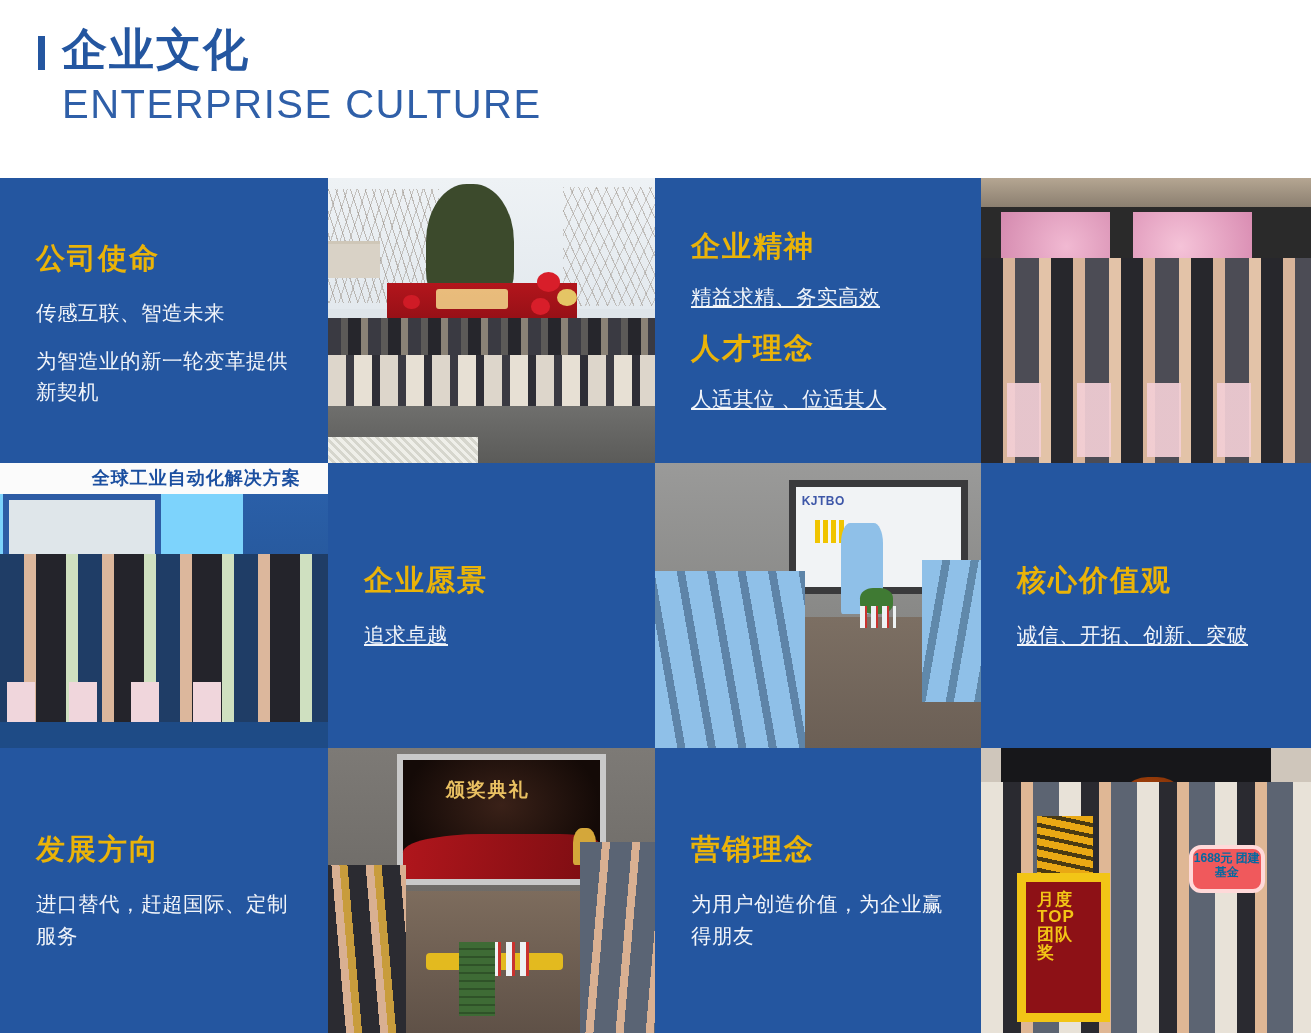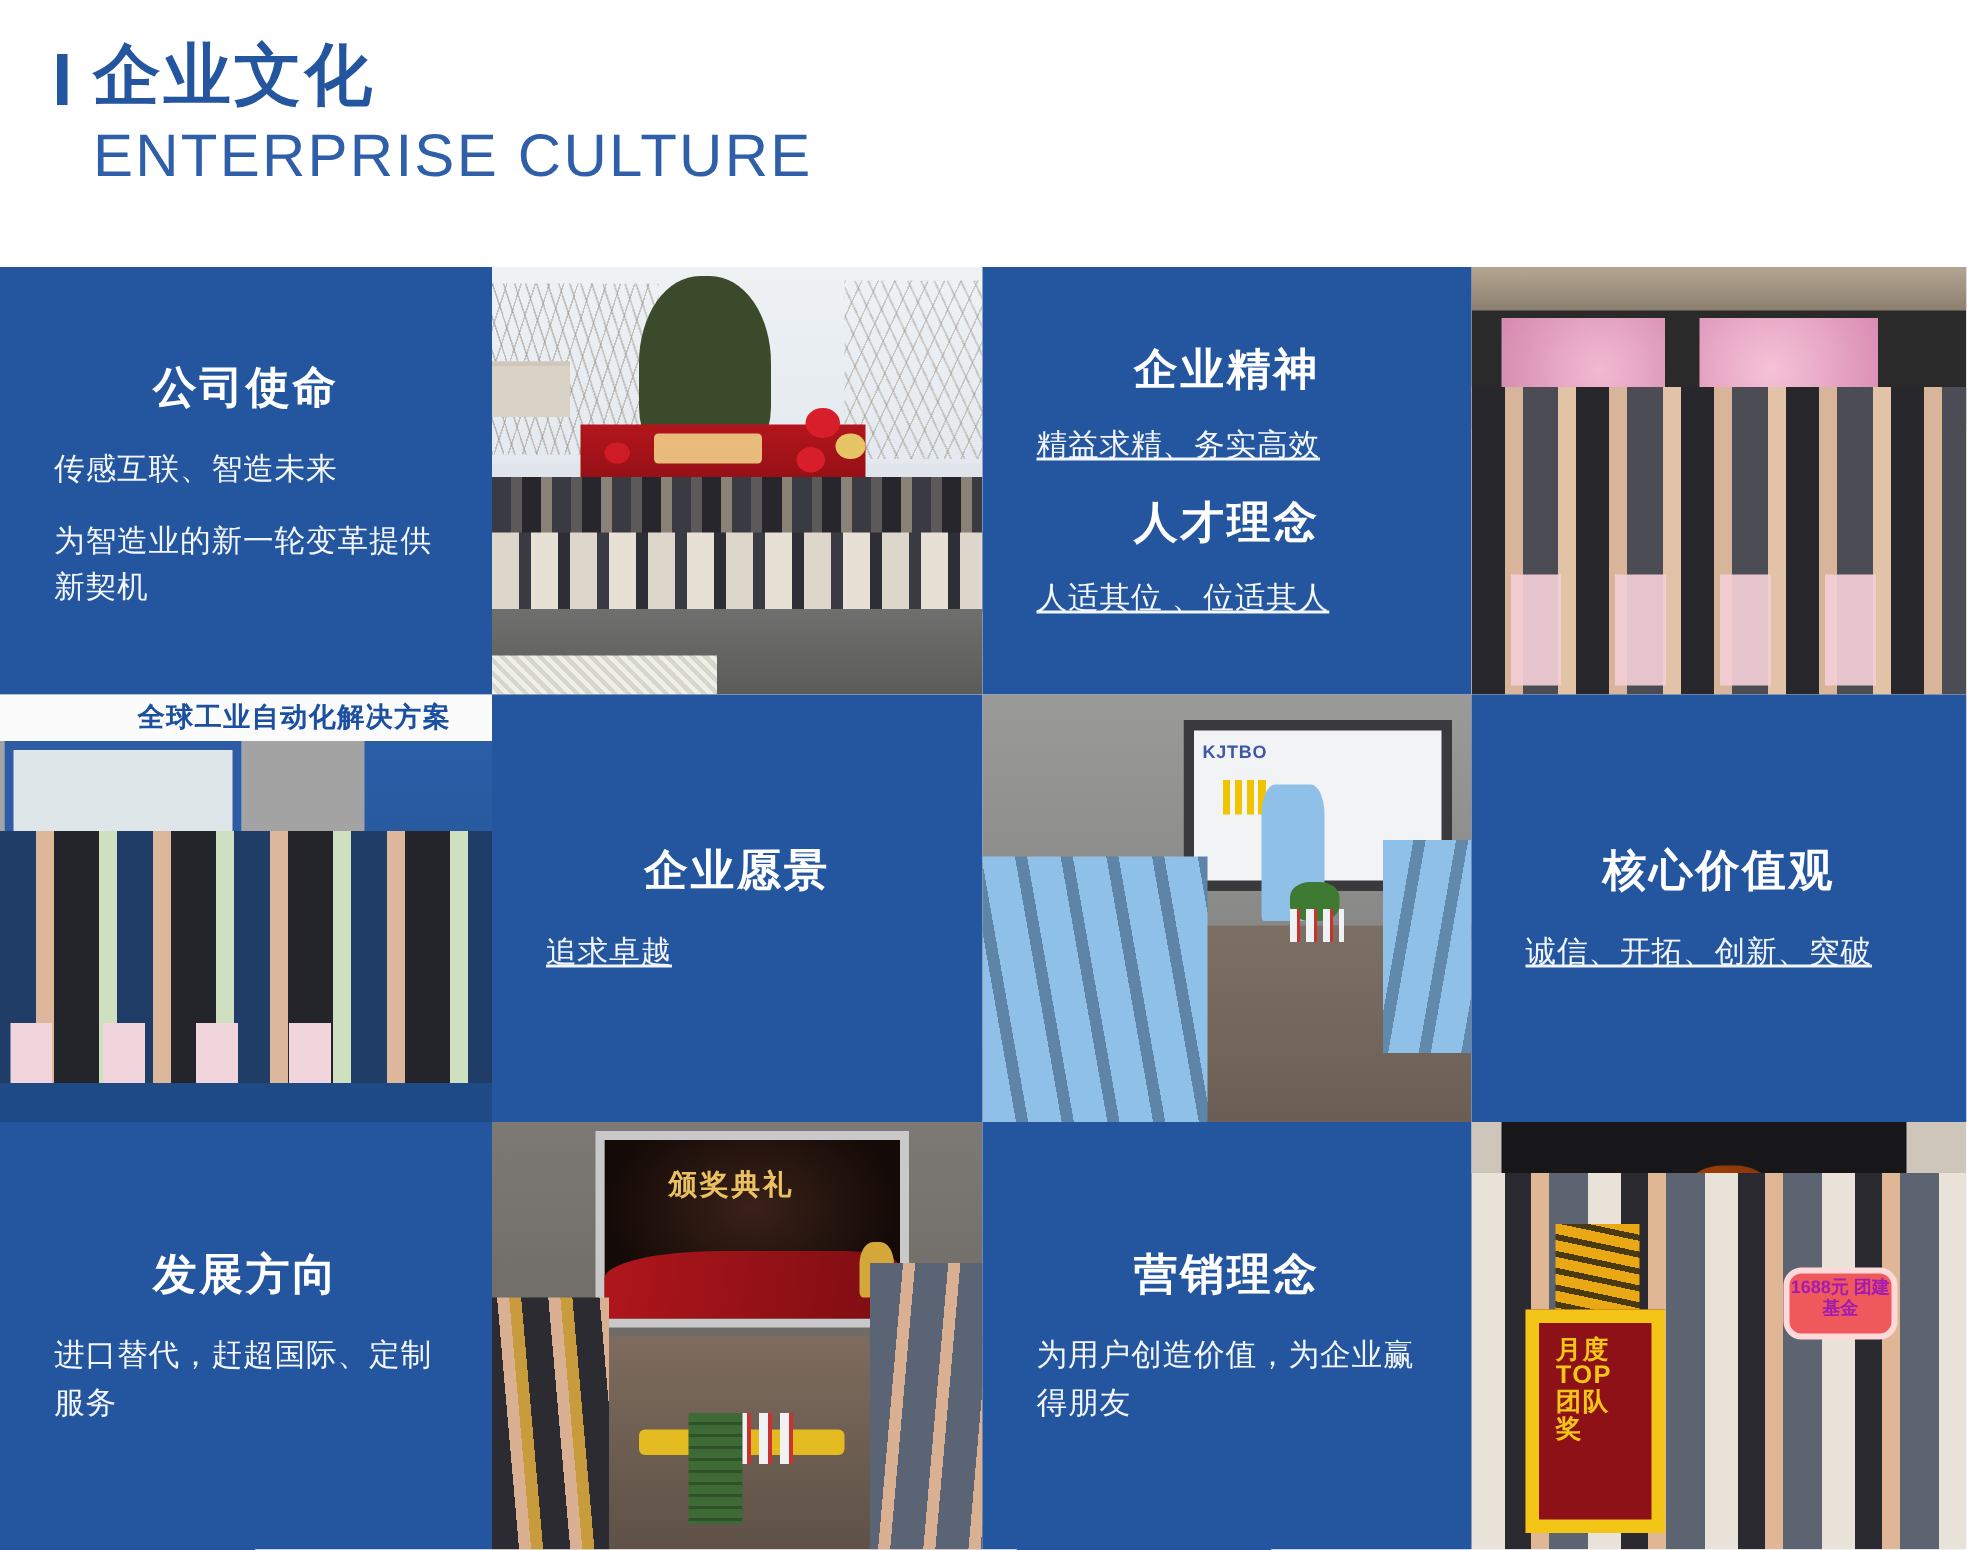--- a/index.html
+++ b/index.html
@@ -71,24 +71,23 @@
     box-sizing: border-box;
     padding: 0 36px;
     display: flex;
     flex-direction: column;
     justify-content: center;
     color: #ffffff;
   }
   .tile-heading {
     font-size: 29px;
     font-weight: bold;
-    text-align: center;
     letter-spacing: 2px;
     margin-bottom: 18px;
-    color: #ffffff;
+    color: #eab308;
   }
   .tile-line {
     font-size: 20.5px;
     line-height: 1.55;
     color: #f2f5fa;
     letter-spacing: 0.5px;
   }
   .tile-line + .tile-line {
     margin-top: 16px;
   }
@@ -155,21 +154,21 @@
   .p-women .screen2 { position:absolute; left:46%; top:12%; width:36%; height:24%;
     background: radial-gradient(circle at 40% 50%, #f5c3d8, #d98cb2); }
   .p-women .people { position:absolute; left:0; top:28%; width:100%; height:72%;
     background: repeating-linear-gradient(90deg,
       #27272c 0 22px, #d8b49a 22px 34px, #4c4c55 34px 58px, #e3c3a8 58px 70px); }
   .p-women .bags { position:absolute; left:8%; bottom:2%; width:84%; height:26%;
     background: repeating-linear-gradient(90deg,
       #f3cfd6 0 34px, rgba(0,0,0,0) 34px 70px); opacity:.92; }
 
   
-  .p-birthday { background:#a3a3a3; }
+  .p-birthday { background:#7dd3fc; }
   .p-birthday .topband { position:absolute; left:0; top:0; width:100%; height:11%;
     background:#fbfbfb; }
   .p-birthday .bannertext { position:absolute; left:28%; top:1%; font-size:18px;
     font-weight:bold; color:#1b4fa0; letter-spacing:1px; white-space:nowrap; }
   .p-birthday .board { position:absolute; left:1%; top:11%; width:48%; height:29%;
     background:#dfe6ea; border:6px solid #2d5ca5; box-sizing:border-box; }
   .p-birthday .doorwall { position:absolute; right:0; top:11%; width:26%; height:60%;
     background: linear-gradient(#2a5fa8, #23518f); }
   .p-birthday .people { position:absolute; left:0; top:32%; width:100%; height:68%;
     background: repeating-linear-gradient(90deg,
@@ -242,21 +241,21 @@
   .p-team .tiger { position:absolute; left:17%; top:24%; width:17%; height:26%;
     background: repeating-linear-gradient(12deg,#e9a814 0 7px, #4a3a12 7px 11px); }
   .p-team .flag { position:absolute; left:11%; top:44%; width:28%; height:52%;
     background:#8d1116; border:9px solid #f2c516; box-sizing:border-box; }
   .p-team .flagtext { position:absolute; left:17%; top:50%; width:16%;
     font-size:17px; font-weight:bold; color:#f2c516; line-height:1.05;
     text-align:left; letter-spacing:1px; }
   .p-team .sign { position:absolute; right:14%; top:34%; width:23%; height:17%;
     background:#f0595c; border:4px solid #ffd9d9; border-radius:12px; box-sizing:border-box; }
   .p-team .signtext { position:absolute; right:15%; top:36%; width:21%;
-    font-size:12px; font-weight:bold; color:#a21caf; text-align:center;
+    font-size:12px; font-weight:bold; color:#0369a1; text-align:center;
     line-height:1.2; }
 </style>
 </head>
 <body>
 
 <div class="header">
   <div class="title-row">
     <div class="title-marker"></div>
     <div class="title-cn">企业文化</div>
   </div>

